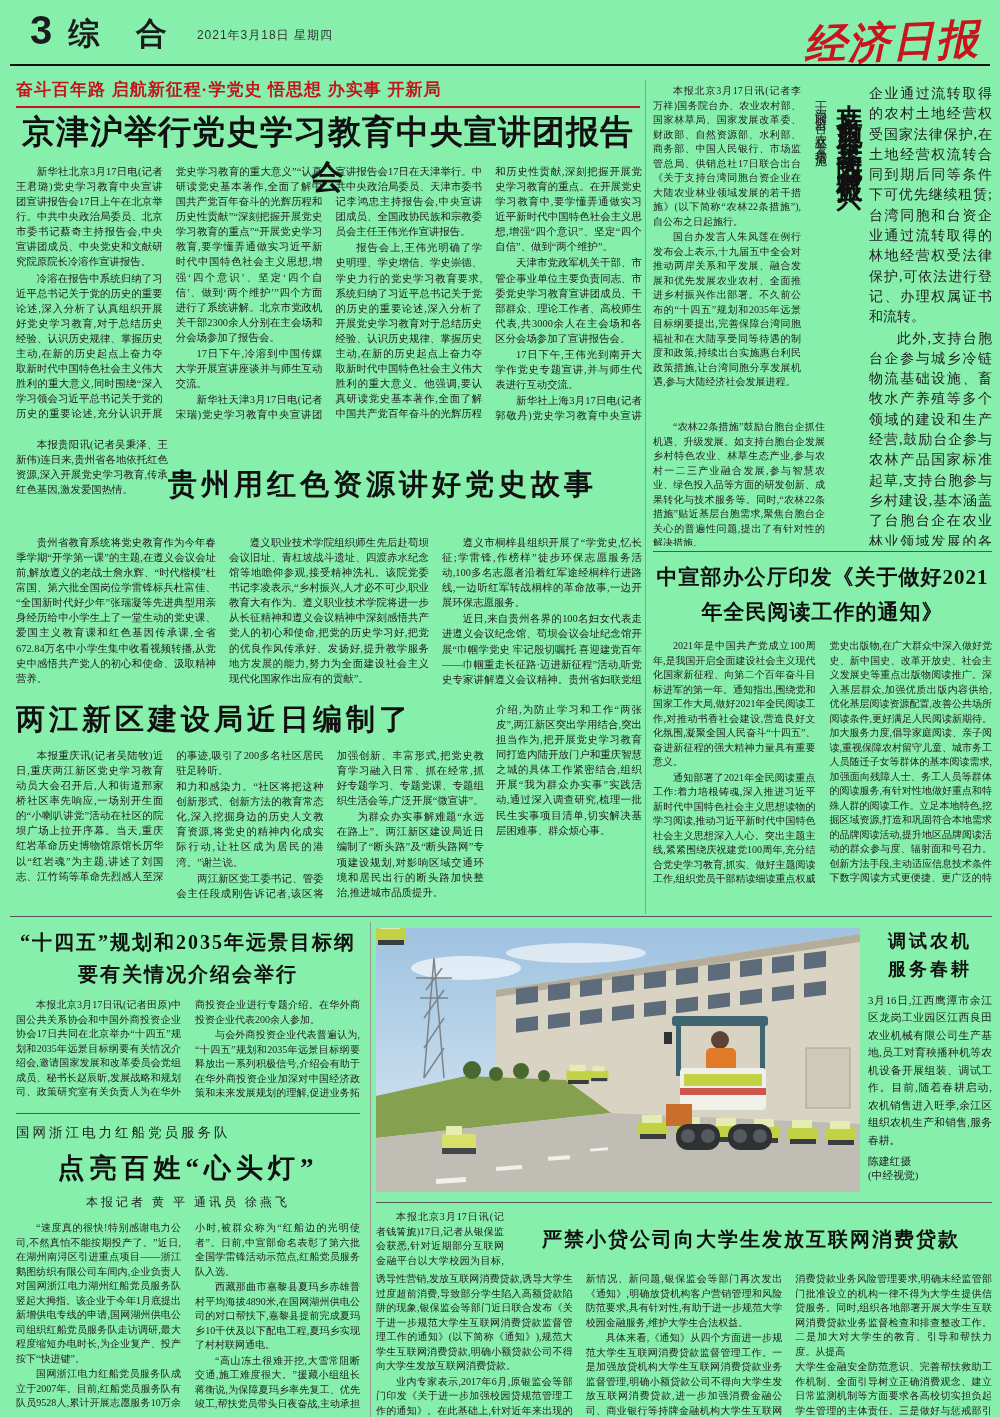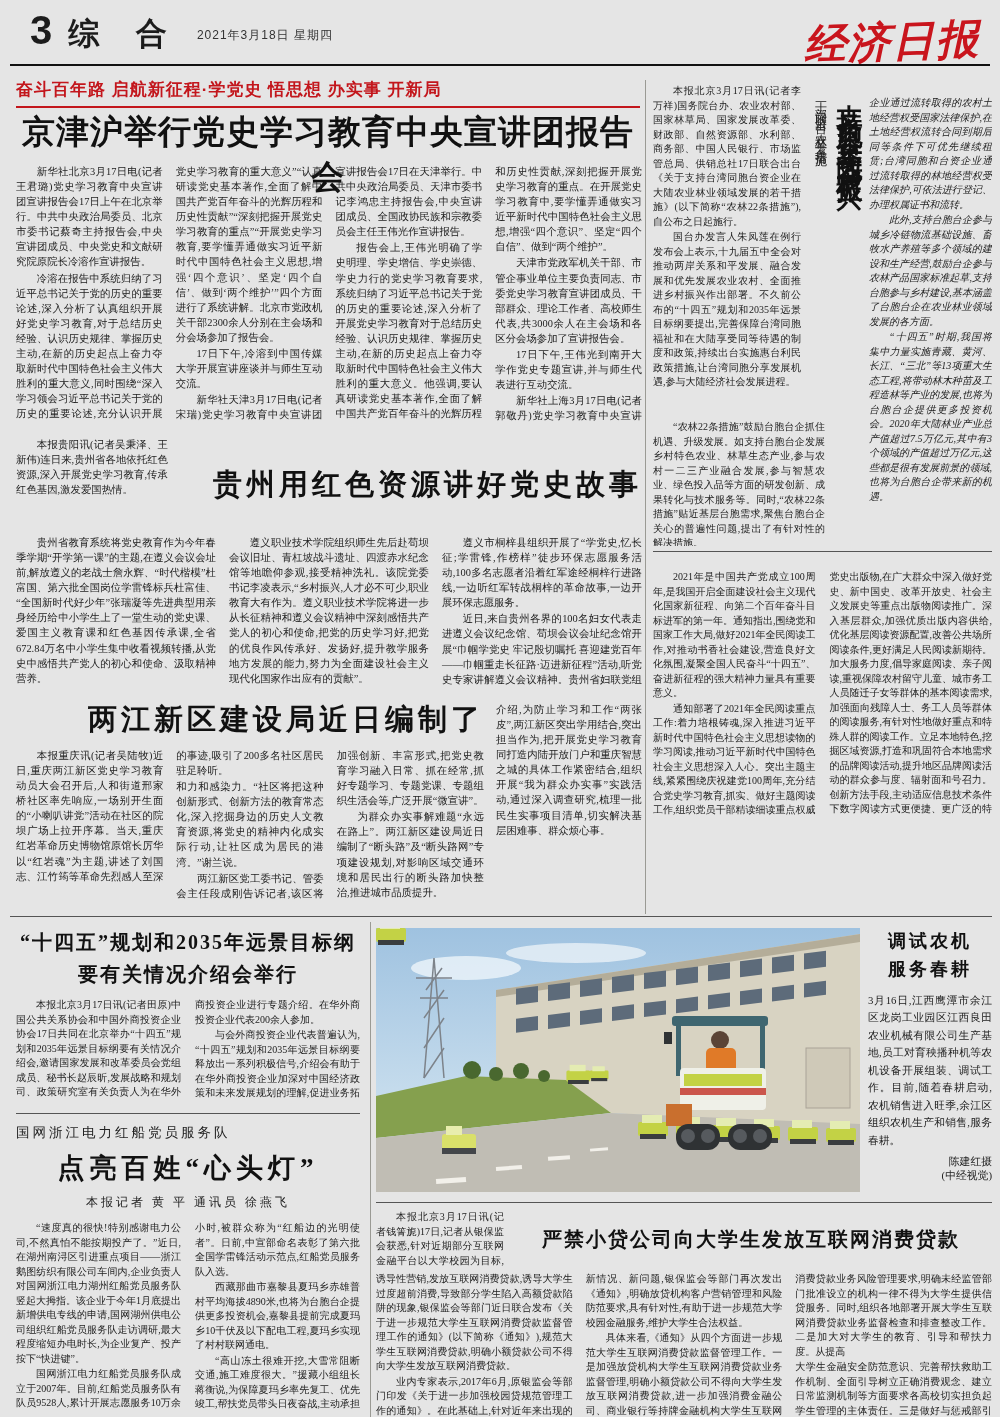--- a/index.html
+++ b/index.html
@@ -1,16 +1,16 @@
 <!DOCTYPE html>
 <html lang="zh"><head>
 <meta charset="utf-8">
 <style>
   html,body{margin:0;padding:0;background:#888;}
-  #page{position:relative;width:1000px;height:1417px;margin:0 auto;background:#e5e5e5;overflow:hidden;
+  #page{position:relative;width:1000px;height:1417px;margin:0 auto;background:#86efac;overflow:hidden;
         font-family:"Liberation Serif","DejaVu Serif",serif;color:#1c1c1c;}
   .hei{font-family:"Liberation Sans","DejaVu Sans",sans-serif;}
   .song{font-family:"Liberation Serif","DejaVu Serif",serif;}
   .abs{position:absolute;}
   .bt{font-size:10.4px;line-height:1.45;text-align:justify;color:#222;}
   .bt p{margin:0 0 1px 0;text-indent:2em;}
   .bt p.ni{text-indent:0;}
   .cols2{column-count:2;column-gap:14px;column-fill:auto;height:100%;overflow:hidden;}
   .cols3{column-count:3;column-gap:13px;column-fill:auto;height:100%;overflow:hidden;}
   .cols4{column-count:4;column-gap:13px;column-fill:auto;height:100%;overflow:hidden;}
@@ -21,32 +21,32 @@
   .pnum{font-size:40px;font-weight:900;letter-spacing:2px;}
   .sec{font-size:31px;font-weight:900;letter-spacing:14px;margin-left:14px;}
   .pdate{font-size:12px;color:#333;margin-left:16px;position:relative;top:-5px;letter-spacing:1px;}
   .masthead{font-size:42px;font-weight:bold;font-style:italic;color:#c9151d;letter-spacing:2px;
             font-family:"Liberation Serif","DejaVu Serif",serif;transform:rotate(-2deg);display:inline-block;}
 
   .banner{font-size:17px;font-weight:900;color:#c3161c;letter-spacing:1px;
           border-bottom:2px solid #c3161c;padding-bottom:5px;}
   .lead-head{font-size:33px;font-weight:900;letter-spacing:1px;text-align:center;margin:0;color:#111;}
 
-  .gz-head,.cq-head{font-size:29px;font-weight:900;letter-spacing:4px;text-align:right;color:#111;}
+  .gz-head,.cq-head{font-size:29px;font-weight:900;letter-spacing:4px;text-align:left;color:#111;}
   .vtext{writing-mode:vertical-rl;}
   .tw-vhead{font-size:26px;font-weight:900;letter-spacing:6px;color:#111;}
   .tw-kick{font-size:12px;letter-spacing:3px;color:#222;}
   .read-head{font-size:21px;font-weight:700;text-align:center;line-height:1.65;letter-spacing:1px;color:#111;}
   .plan-head{font-size:20px;font-weight:700;text-align:center;line-height:1.6;letter-spacing:2px;color:#111;}
   .rb-kick{font-size:13.5px;letter-spacing:3px;color:#222;}
   .rb-head{font-size:27px;font-weight:900;letter-spacing:5px;text-align:center;color:#111;}
   .rb-byline{font-size:12px;text-align:center;letter-spacing:3px;color:#222;}
   .cap-title{font-size:18px;font-weight:900;text-align:center;letter-spacing:3px;line-height:1.55;color:#111;}
   .cap-body{font-size:10.8px;line-height:1.62;text-align:justify;color:#222;margin-top:8px;}
-  .cap-credit{font-size:10.8px;text-align:right;color:#222;margin-top:6px;}
+  .cap-credit{font-size:10.8px;color:#222;margin-top:6px;}
   .loan-head{font-size:20px;font-weight:900;letter-spacing:2px;text-align:center;color:#111;}
 </style>
 </head>
 <body>
 
 <div id="page">
 
   <div class="abs hei" style="left:30px;top:8px;right:16px;height:54px;">
     <span class="pnum">3</span><span class="sec">综 合</span><span class="pdate">2021年3月18日 星期四</span>
     <span class="masthead abs" style="right:4px;top:6px;">经济日报</span>
@@ -100,35 +100,36 @@
 
   <div class="abs vrule" style="left:645px;top:80px;height:834px;"></div>
 
   <div class="abs" style="left:653px;top:84px;width:339px;height:462px;">
     <div class="bt abs" style="left:0;top:0;width:148px;height:330px;overflow:hidden;font-size:10px;">
       <p>本报北京3月17日讯(记者李万祥)国务院台办、农业农村部、国家林草局、国家发展改革委、财政部、自然资源部、水利部、商务部、中国人民银行、市场监管总局、供销总社17日联合出台《关于支持台湾同胞台资企业在大陆农业林业领域发展的若干措施》(以下简称“农林22条措施”),自公布之日起施行。</p>
       <p>国台办发言人朱凤莲在例行发布会上表示,十九届五中全会对推动两岸关系和平发展、融合发展和优先发展农业农村、全面推进乡村振兴作出部署。不久前公布的“十四五”规划和2035年远景目标纲要提出,完善保障台湾同胞福祉和在大陆享受同等待遇的制度和政策,持续出台实施惠台利民政策措施,让台湾同胞分享发展机遇,参与大陆经济社会发展进程。</p>
     </div>
     <div class="abs vtext tw-kick song" style="left:154px;top:8px;width:22px;height:340px;">十一部门联合出台“农林二十二条措施”</div>
     <div class="abs vtext tw-vhead song" style="left:178px;top:0;width:36px;height:462px;overflow:hidden;">支持台胞台企参与大陆乡村振兴</div>
-    <div class="bt abs" style="left:216px;top:12px;width:123px;height:462px;overflow:hidden;font-size:10px;font-style:italic;">
+    <div class="bt abs" style="left:216px;top:0;width:123px;height:462px;overflow:hidden;font-size:14px;">
       <p class="ni">企业通过流转取得的农村土地经营权受国家法律保护,在土地经营权流转合同到期后同等条件下可优先继续租赁;台湾同胞和台资企业通过流转取得的林地经营权受法律保护,可依法进行登记、办理权属证书和流转。</p>
       <p>此外,支持台胞台企参与城乡冷链物流基础设施、畜牧水产养殖等多个领域的建设和生产经营,鼓励台企参与农林产品国家标准起草,支持台胞参与乡村建设,基本涵盖了台胞台企在农业林业领域发展的各方面。</p>
       <p>“十四五”时期,我国将集中力量实施青藏、黄河、长江、“三北”等13项重大生态工程,将带动林木种苗及工程造林等产业的发展,也将为台胞台企提供更多投资机会。2020年大陆林业产业总产值超过7.5万亿元,其中有3个领域的产值超过万亿元,这些都是很有发展前景的领域,也将为台胞台企带来新的机遇。</p>
 
     </div>
     <div class="bt abs" style="left:0;top:336px;width:172px;height:126px;overflow:hidden;font-size:10px;">
       <p>“农林22条措施”鼓励台胞台企抓住机遇、升级发展。如支持台胞台企发展乡村特色农业、林草生态产业,参与农村一二三产业融合发展,参与智慧农业、绿色投入品等方面的研发创新、成果转化与技术服务等。同时,“农林22条措施”贴近基层台胞需求,聚焦台胞台企关心的普遍性问题,提出了有针对性的解决措施。</p>
 
     </div>
   </div>
 
   <div class="abs hrule" style="left:653px;top:551px;width:339px;"></div>
 
   <div class="abs" style="left:653px;top:560px;width:339px;height:344px;">
+    <div class="read-head song">中宣部办公厅印发《关于做好2021年全民阅读工作的通知》</div>
     <div class="bt cols2" style="height:260px;margin-top:10px;font-size:10px;">
       <p>2021年是中国共产党成立100周年,是我国开启全面建设社会主义现代化国家新征程、向第二个百年奋斗目标进军的第一年。通知指出,围绕党和国家工作大局,做好2021年全民阅读工作,对推动书香社会建设,营造良好文化氛围,凝聚全国人民奋斗“十四五”、奋进新征程的强大精神力量具有重要意义。</p>
       <p>通知部署了2021年全民阅读重点工作:着力培根铸魂,深入推进习近平新时代中国特色社会主义思想读物的学习阅读,推动习近平新时代中国特色社会主义思想深入人心。突出主题主线,紧紧围绕庆祝建党100周年,充分结合党史学习教育,抓实、做好主题阅读工作,组织党员干部精读细读重点权威党史出版物,在广大群众中深入做好党史、新中国史、改革开放史、社会主义发展史等重点出版物阅读推广。深入基层群众,加强优质出版内容供给,优化基层阅读资源配置,改善公共场所阅读条件,更好满足人民阅读新期待。加大服务力度,倡导家庭阅读、亲子阅读,重视保障农村留守儿童、城市务工人员随迁子女等群体的基本阅读需求,加强面向残障人士、务工人员等群体的阅读服务,有针对性地做好重点和特殊人群的阅读工作。立足本地特色,挖掘区域资源,打造和巩固符合本地需求的品牌阅读活动,提升地区品牌阅读活动的群众参与度、辐射面和号召力。创新方法手段,主动适应信息技术条件下数字阅读方式更便捷、更广泛的特点,积极推动全民阅读工作与新媒体技术紧密结合。扩大宣传效果,加大对全民阅读的宣传报道力度,推动全社会形成爱读书、读好书、善读书的新风尚。</p>
     </div>
   </div>
 
   <div class="abs hrule" style="left:10px;top:916px;width:982px;"></div>
   <div class="abs vrule" style="left:370px;top:922px;height:495px;"></div>
 
   <div class="abs" style="left:16px;top:926px;width:344px;">
@@ -141,21 +142,21 @@
 
   <div class="abs hrule" style="left:16px;top:1113px;width:344px;"></div>
 
   <div class="abs" style="left:16px;top:1124px;width:344px;height:293px;overflow:hidden;">
     <div class="rb-kick song">国网浙江电力红船党员服务队</div>
     <div class="rb-head song" style="margin-top:8px;">点亮百姓“心头灯”</div>
     <div class="rb-byline song" style="margin-top:8px;">本报记者 黄 平 通讯员 徐燕飞</div>
     <div class="bt cols2" style="height:196px;margin-top:10px;font-size:10px;">
       <p>“速度真的很快!特别感谢电力公司,不然真怕不能按期投产了。”近日,在湖州南浔区引进重点项目——浙江鹅图纺织有限公司车间内,企业负责人对国网浙江电力湖州红船党员服务队竖起大拇指。该企业于今年1月底提出新增供电专线的申请,国网湖州供电公司组织红船党员服务队走访调研,最大程度缩短办电时长,为企业复产、投产按下“快进键”。</p>
       <p>国网浙江电力红船党员服务队成立于2007年。目前,红船党员服务队有队员9528人,累计开展志愿服务10万余小时,被群众称为“红船边的光明使者”。日前,中宣部命名表彰了第六批全国学雷锋活动示范点,红船党员服务队入选。</p>
-      <p>西藏那曲市嘉黎县夏玛乡赤雄普村平均海拔4890米,也将为台胞台企提供更多投资机会,嘉黎县提前完成夏玛乡10千伏及以下配电工程,夏玛乡实现了村村联网通电。</p>
+      <p>西藏那曲市嘉黎县夏玛乡赤雄普村平均海拔4890米,在国网湖州供电公司的对口帮扶下,嘉黎县提前完成夏玛乡10千伏及以下配电工程,夏玛乡实现了村村联网通电。</p>
       <p>“高山冻土很难开挖,大雪常阻断交通,施工难度很大。”援藏小组组长蒋衡说,为保障夏玛乡率先复工、优先竣工,帮扶党员带头日夜奋战,主动承担了最为棘手、最难解决的施工管理任务。</p>
 
     </div>
   </div>
 
   <div class="abs" style="left:376px;top:928px;width:484px;height:264px;">
     <svg width="484" height="264" viewBox="0 0 484 264">
       <defs>
         <linearGradient id="sky" x1="0" y1="0" x2="0" y2="1">
           <stop offset="0" stop-color="#9fc2e0"></stop>

